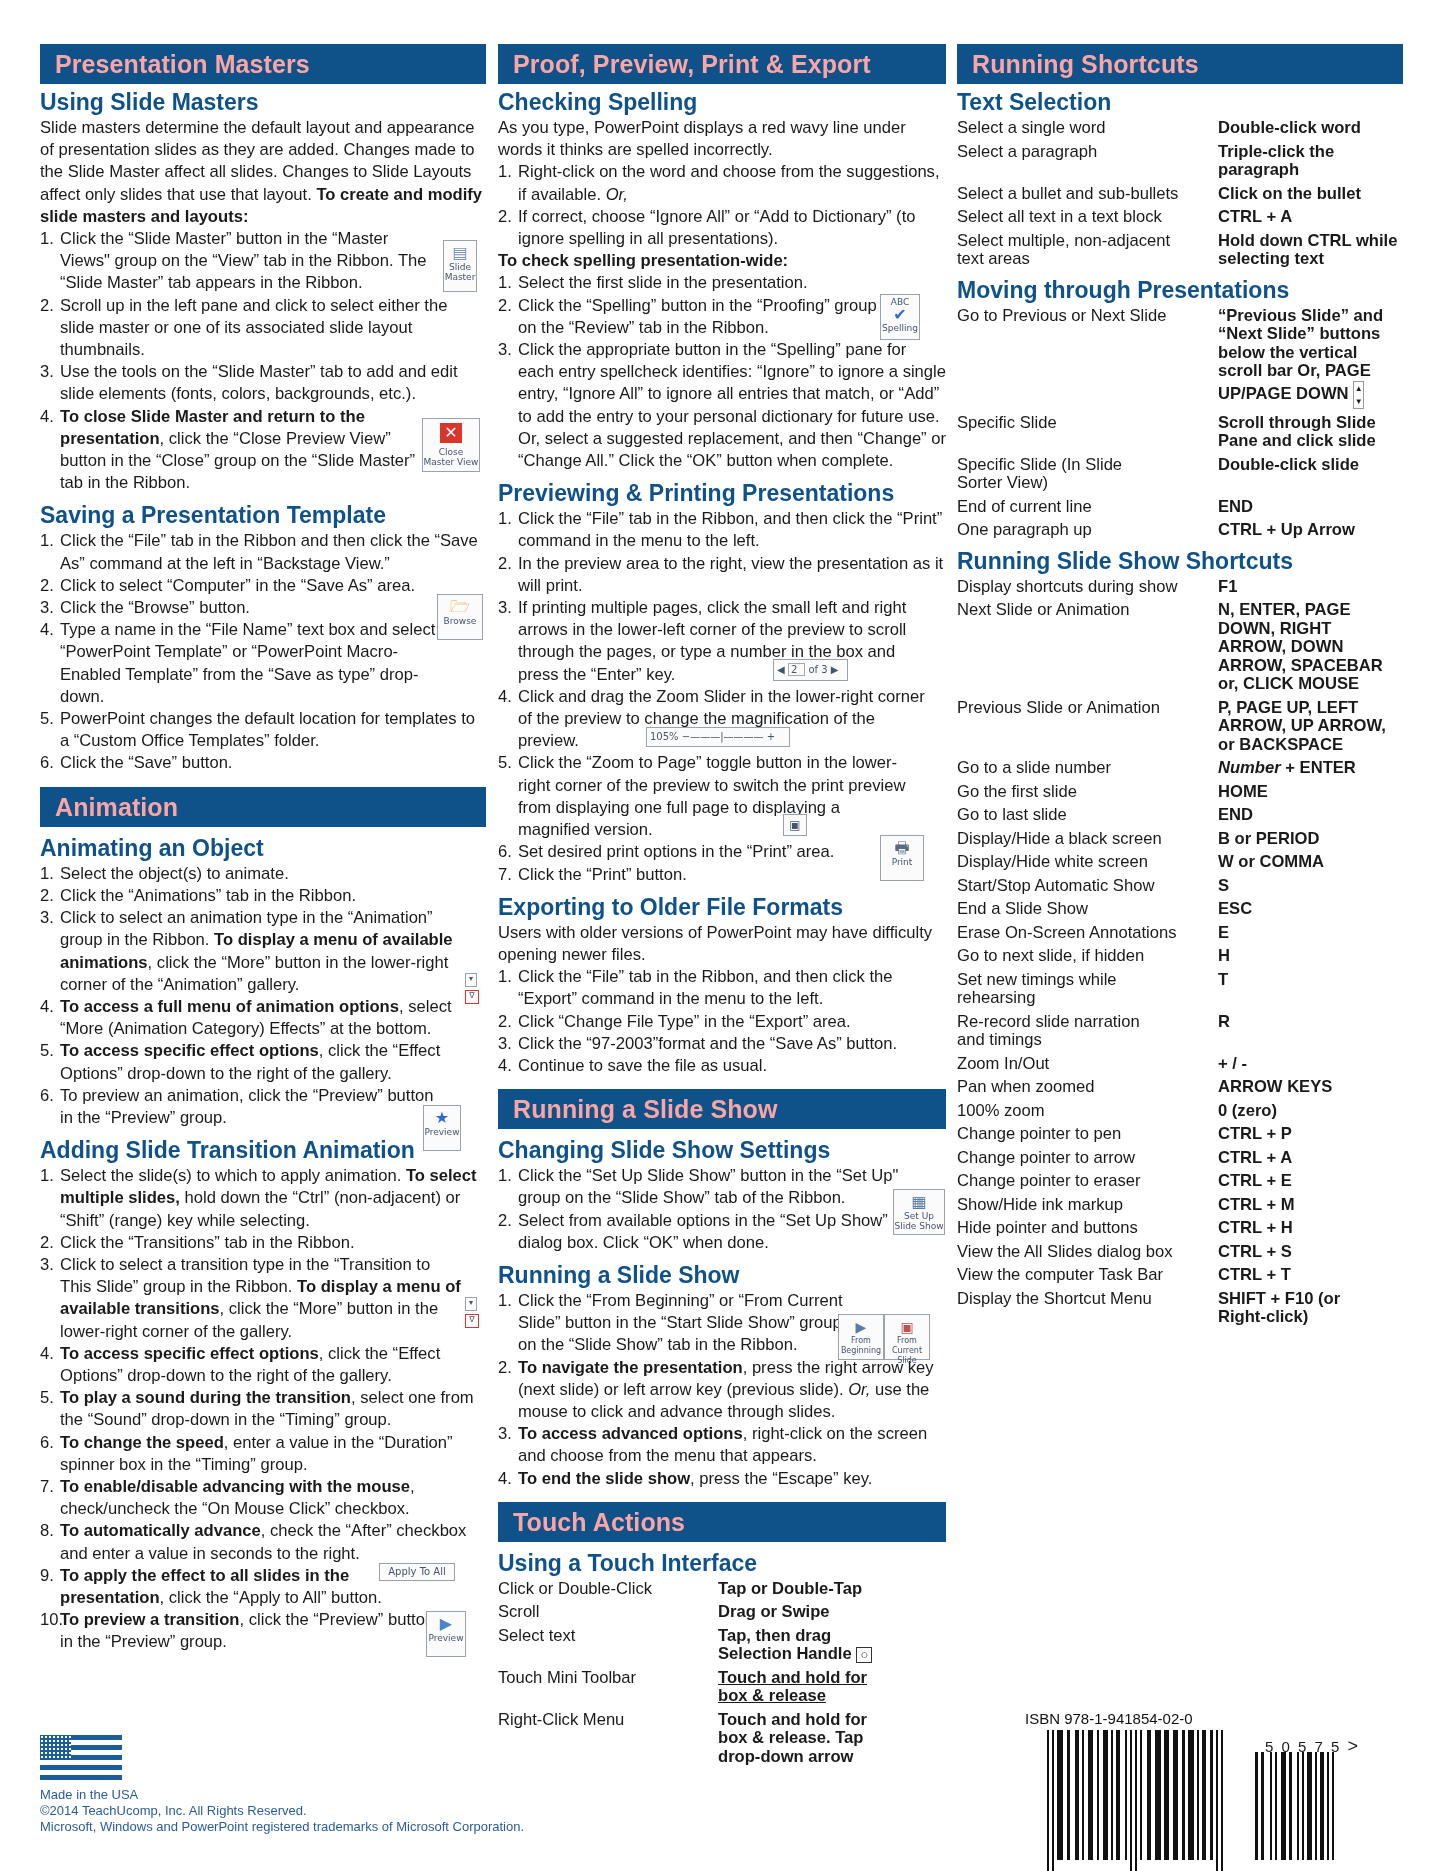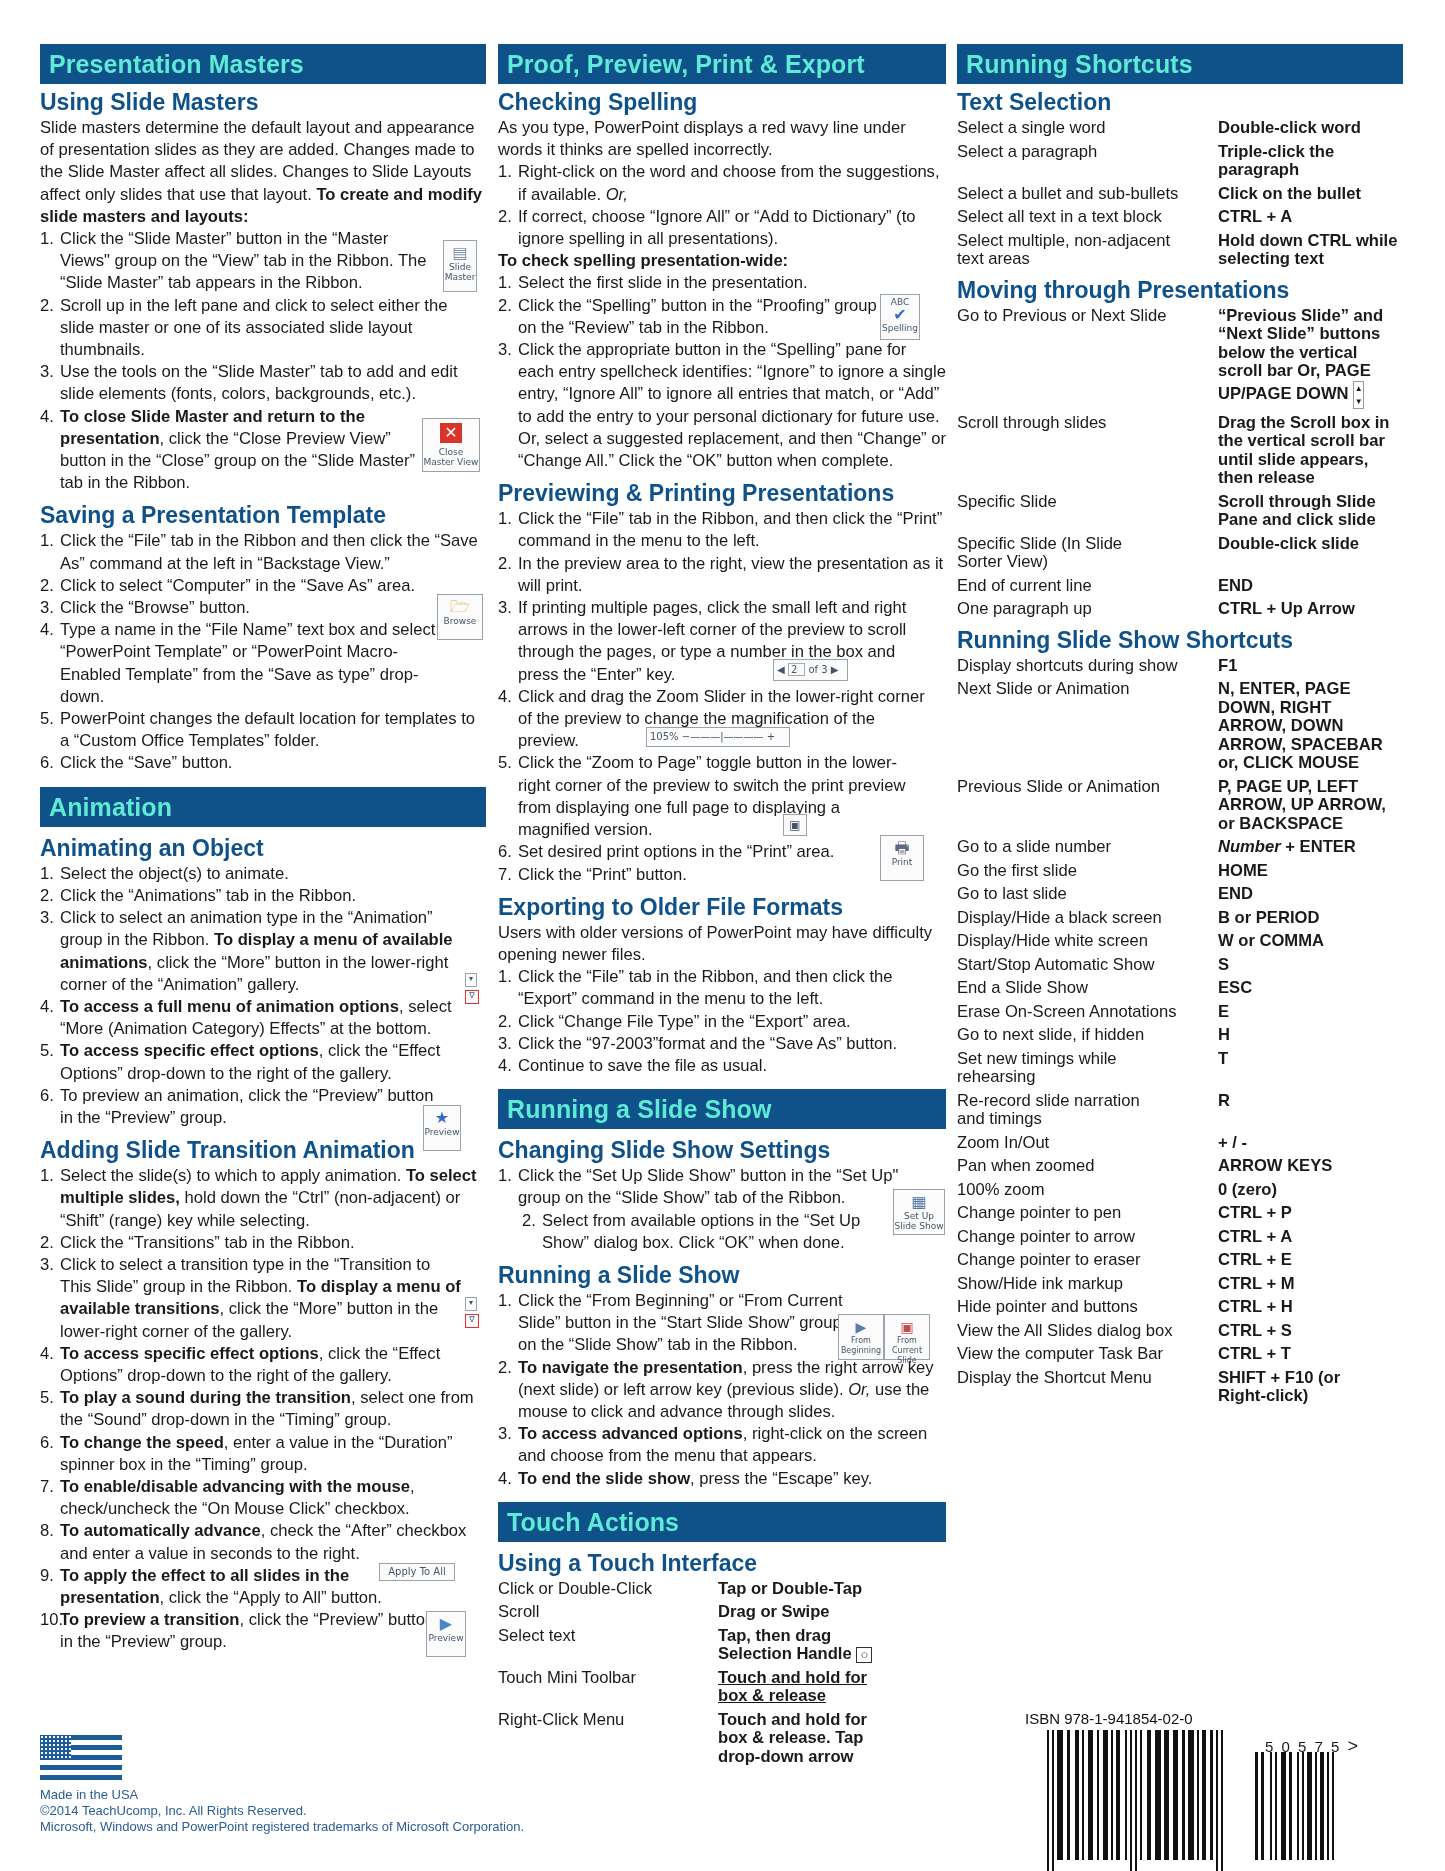--- a/index.html
+++ b/index.html
@@ -3,21 +3,21 @@
 <meta charset="utf-8">
 <style>
   * { box-sizing: border-box; margin: 0; padding: 0; }
   html, body { width: 1445px; height: 1871px; background: #ffffff; overflow: hidden; }
   body { font-family: "Liberation Sans", "DejaVu Sans", sans-serif; color: #1a1a1a; position: relative; }
   .col { position: absolute; top: 44px; }
   .col1 { left: 40px; width: 446px; }
   .col2 { left: 498px; width: 448px; }
   .col3 { left: 957px; width: 446px; }
 
-  .bar { background: #0f5189; color: #5eead4; font-weight: bold; font-size: 25px; line-height: 40px; height: 40px; padding-left: 9px; letter-spacing: 0.1px; }
+  .bar { background: #0f5189; color: #fca5a5; font-weight: bold; font-size: 25px; line-height: 40px; height: 40px; padding-left: 15px; letter-spacing: 0.1px; }
   .sub { color: #0f5189; font-weight: bold; font-size: 23px; line-height: 30px; margin-top: 3px; }
   .p { font-size: 16.6px; line-height: 22.2px; }
   .b { font-weight: bold; }
   .i { font-style: italic; }
   ol.steps { list-style: none; }
   ol.steps li { font-size: 16.6px; line-height: 22.2px; padding-left: 20px; text-indent: -20px; position: relative; }
   ol.steps li .num { display: inline-block; width: 20px; text-indent: 0; }
   .gap-bar { margin-top: 12px; }
   .gap-sub { margin-top: 6px; }
 
@@ -176,21 +176,21 @@
     <li><span class="num">2.</span><span>Click “Change File Type” in the “Export” area.</span></li>
     <li><span class="num">3.</span><span>Click the “97-2003”format and the “Save As” button.</span></li>
     <li><span class="num">4.</span><span>Continue to save the file as usual.</span></li>
   </ol>
 
   <div class="bar gap-bar">Running a Slide Show</div>
   <div class="sub gap-sub">Changing Slide Show Settings</div>
   <div style="position:relative;">
     <ol class="steps">
       <li style="padding-right:4px;"><span class="num">1.</span><span>Click the “Set Up Slide Show” button in the “Set Up" group on the “Slide Show” tab of the Ribbon.</span></li>
-      <li style="padding-right:56px;margin-left:24px;"><span class="num">2.</span><span>Select from available options in the “Set Up Show” dialog box. Click “OK” when done.</span></li>
+      <li style="padding-right:56px;"><span class="num">2.</span><span>Select from available options in the “Set Up Show” dialog box. Click “OK” when done.</span></li>
     </ol>
     <div class="ib" style="left:395px;top:24px;width:52px;height:46px;">
       <span class="glyph" style="color:#5a7da8;">▦</span><span>Set Up Slide Show</span>
     </div>
   </div>
 
   <div class="sub gap-sub">Running a Slide Show</div>
   <div style="position:relative;">
     <ol class="steps">
       <li style="padding-right:96px;"><span class="num">1.</span><span>Click the “From Beginning” or “From Current Slide” button in the “Start Slide Show” group on the “Slide Show” tab in the Ribbon.</span></li>
@@ -262,24 +262,20 @@
         </tr>
   </tbody>
     </table>
 
   <div class="sub">Moving through Presentations</div>
   <table class="kv">
     <tbody>
         <tr>
           <td class="k">Go to Previous or Next Slide</td>
           <td class="v" style="padding-right:6px;"><span>“Previous Slide” and “Next Slide” buttons below the vertical scroll bar Or, PAGE UP/PAGE DOWN</span> <span style="display:inline-block;border:1px solid #999;width:11px;height:28px;font-size:8px;line-height:13px;text-align:center;vertical-align:middle;">▲<br>▼</span></td>
-        </tr>
-    <tr>
-          <td class="k">Scroll through slides</td>
-          <td class="v">Drag the Scroll box in the vertical scroll bar until slide appears, then release</td>
         </tr>
     <tr>
           <td class="k">Specific Slide</td>
           <td class="v">Scroll through Slide Pane and click slide</td>
         </tr>
     <tr>
           <td class="k" style="padding-right:90px;">Specific Slide (In Slide Sorter View)</td>
           <td class="v">Double-click slide</td>
         </tr>
     <tr>

